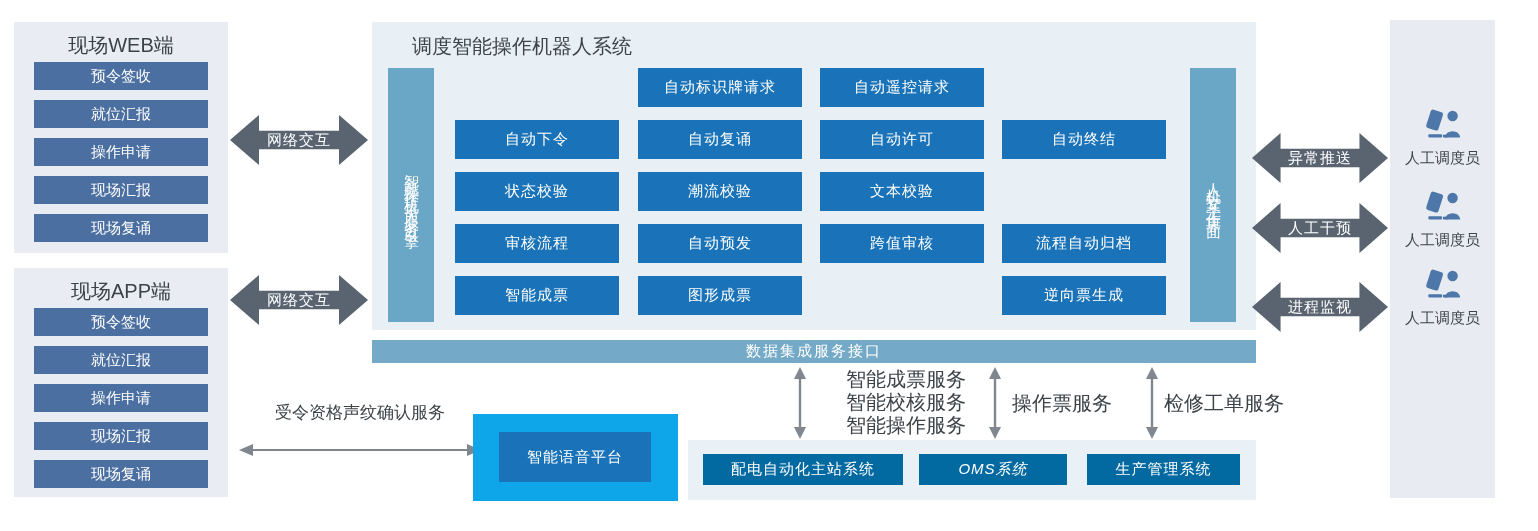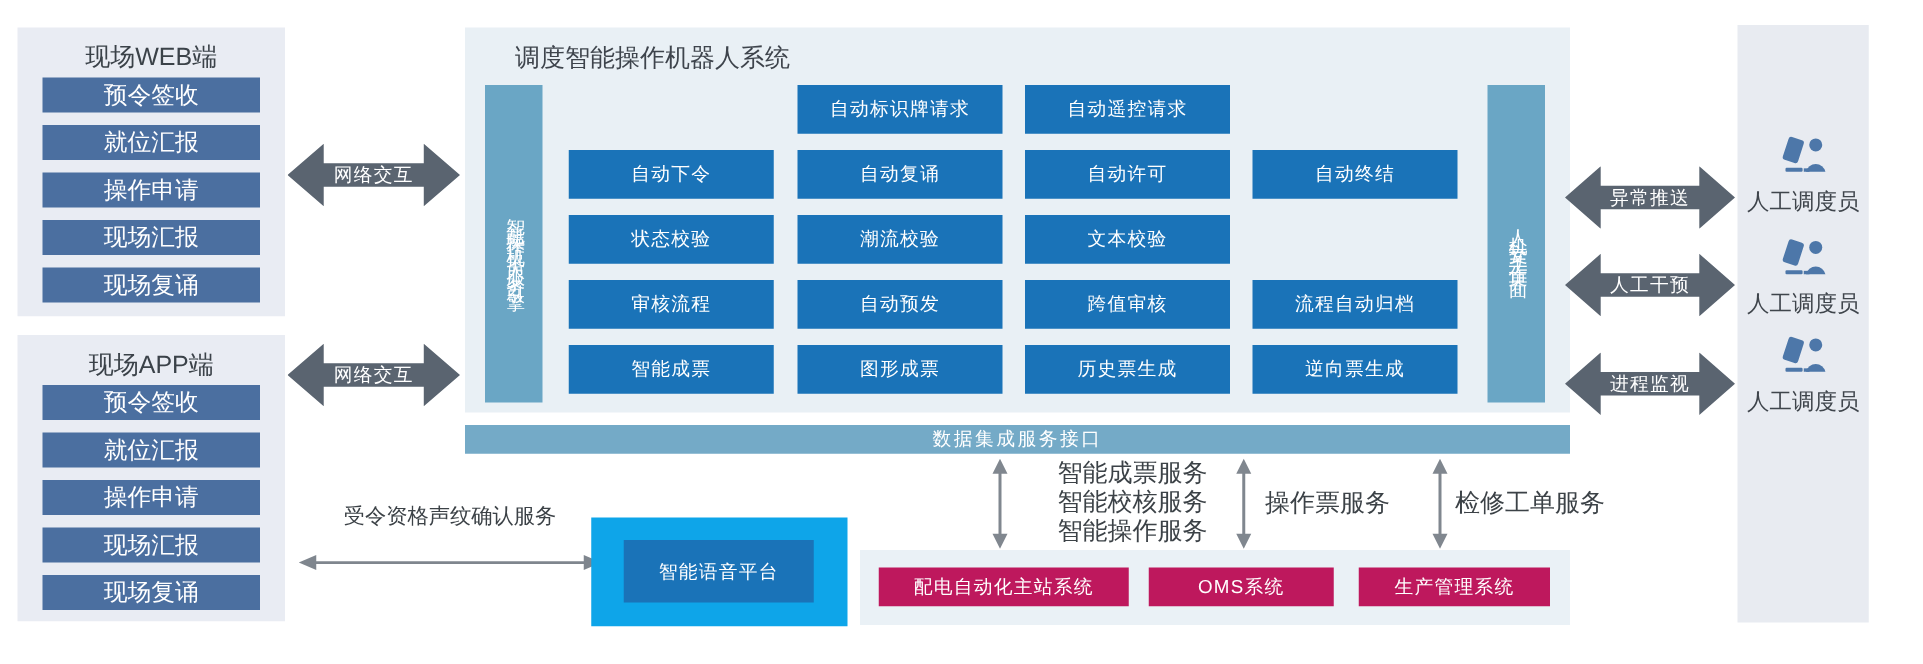--- a/index.html
+++ b/index.html
@@ -2,21 +2,21 @@
 <html><head>
 <meta charset="utf-8">
 <style>
   * { margin:0; padding:0; box-sizing:border-box; }
   body { background:#ffffff; font-family:"Liberation Sans", sans-serif; }
   #stage { position:relative; width:1538px; height:531px; background:#ffffff; overflow:hidden; }
 
   .panel { position:absolute; background:#e9ecf3; }
   .panel-title { text-align:center; padding-top:10px; font-size:20px; font-weight:500; color:#3b4249; height:40px; }
   .side-item { margin:0 auto 10px auto; width:174px; height:28px; background:#4b6fa0; color:#ffffff;
-               font-size:19px; display:flex; align-items:center; justify-content:center; }
+               font-size:15px; display:flex; align-items:center; justify-content:center; }
 
   .fat-arrow { position:absolute; background:#5a6470; color:#ffffff; font-size:15px;
                display:flex; align-items:center; justify-content:center; letter-spacing:1px;
                clip-path:polygon(0 50%,21% 2%,21% 32%,79% 32%,79% 2%,100% 50%,79% 98%,79% 68%,21% 68%,21% 98%); }
 
   .sys-panel { position:absolute; left:372px; top:22px; width:884px; height:308px; background:#e9f0f5; }
   .sys-title { position:absolute; top:11px; left:0; width:100%; font-size:20px; color:#3e444c;margin-left:40px; }
   .vbar { position:absolute; top:46px; width:46px; height:254px; background:#6aa6c5; color:#ffffff;
           display:flex; align-items:center; justify-content:center; font-size:15px;
           writing-mode:vertical-rl; letter-spacing:6px; }
@@ -28,32 +28,32 @@
   .c0{left:83px} .c1{left:266px} .c2{left:448px} .c3{left:630px}
   .r0{top:46px} .r1{top:98px} .r2{top:150px} .r3{top:202px} .r4{top:254px}
 
   .data-bar { position:absolute; left:372px; top:340px; width:884px; height:23px; background:#74aac7;
               color:#ffffff; font-size:15px; display:flex; align-items:center; justify-content:center; letter-spacing:2px; }
 
   .thin-arrow { position:absolute; }
   .svc-label { position:absolute; font-size:20px; color:#3c4247; line-height:23px; white-space:nowrap; }
 
   .systems-panel { position:absolute; left:688px; top:440px; width:568px; height:60px; background:#eaf1f6; }
-  .sys-box { position:absolute; top:14px; height:31px; background:#be185d; color:#ffffff; font-size:15px;
+  .sys-box { position:absolute; top:14px; height:31px; background:#0369a1; color:#ffffff; font-size:15px;
              display:flex; align-items:center; justify-content:center; letter-spacing:1px; }
 
   .voice-label { position:absolute; left:240px; top:401px; width:240px; text-align:center;
                  font-size:17px; color:#3c4247; white-space:nowrap; }
   .voice-panel { position:absolute; left:473px; top:414px; width:205px; height:87px; background:#0ea5e9; }
   .voice-btn { position:absolute; left:26px; top:18px; width:152px; height:50px; background:#1a73b8;
                color:#ffffff; font-size:15px; display:flex; align-items:center; justify-content:center; letter-spacing:1px; }
 
   .right-panel { position:absolute; left:1390px; top:20px; width:105px; height:478px; background:#e8ebf1; }
   .op-group { position:absolute; left:0; width:100%; display:flex; flex-direction:column; align-items:center; }
-  .op-label { margin-top:5px; font-size:18px; color:#3f454c; }
+  .op-label { margin-top:5px; font-size:15px; color:#3f454c; }
 </style>
 </head>
 <body>
 
 <div id="stage">
 
   <div class="panel" style="left:14px; top:22px; width:214px; height:231px;">
     <div class="panel-title">现场WEB端</div>
     <div class="side-item">预令签收</div>
     <div class="side-item">就位汇报</div>
@@ -95,21 +95,20 @@
     <div class="btn c1 r2">潮流校验</div>
     <div class="btn c2 r2">文本校验</div>
 
     <div class="btn c0 r3">审核流程</div>
     <div class="btn c1 r3">自动预发</div>
     <div class="btn c2 r3">跨值审核</div>
     <div class="btn c3 r3">流程自动归档</div>
 
     <div class="btn c0 r4">智能成票</div>
     <div class="btn c1 r4">图形成票</div>
-    <div class="btn c2 r4">历史票生成</div>
     <div class="btn c3 r4">逆向票生成</div>
   </div>
 
   <div class="data-bar">
     <span>数据集成服务接口</span>
   </div>
 
   <svg class="thin-arrow" style="left:792px; top:366px;" width="16" height="74">
     <path d="M8 12 V62" stroke="#80878f" stroke-width="2.4" fill="none"></path>
     <path d="M8 1 L14 13 H2 Z" fill="#80878f"></path>
@@ -129,21 +128,21 @@
   <div class="svc-label" style="left:846px; top:368px;">
     <div>智能成票服务</div>
     <div>智能校核服务</div>
     <div>智能操作服务</div>
   </div>
   <div class="svc-label" style="left:1012px; top:392px;">操作票服务</div>
   <div class="svc-label" style="left:1164px; top:392px;">检修工单服务</div>
 
   <div class="systems-panel">
     <div class="sys-box" style="left:15px; width:200px;">配电自动化主站系统</div>
-    <div class="sys-box" style="left:231px; width:148px;">OMS系统</div>
+    <div class="sys-box" style="left:231px; width:148px;font-style:italic;">OMS系统</div>
     <div class="sys-box" style="left:399px; width:153px;">生产管理系统</div>
   </div>
 
   <div class="voice-label">受令资格声纹确认服务</div>
   <svg class="thin-arrow" style="left:238px; top:442px;" width="244" height="16">
     <path d="M14 8 H230" stroke="#7f868e" stroke-width="2.2" fill="none"></path>
     <path d="M1 8 L15 2 V14 Z" fill="#7f868e"></path>
     <path d="M243 8 L229 2 V14 Z" fill="#7f868e"></path>
   </svg>
   <div class="voice-panel">

